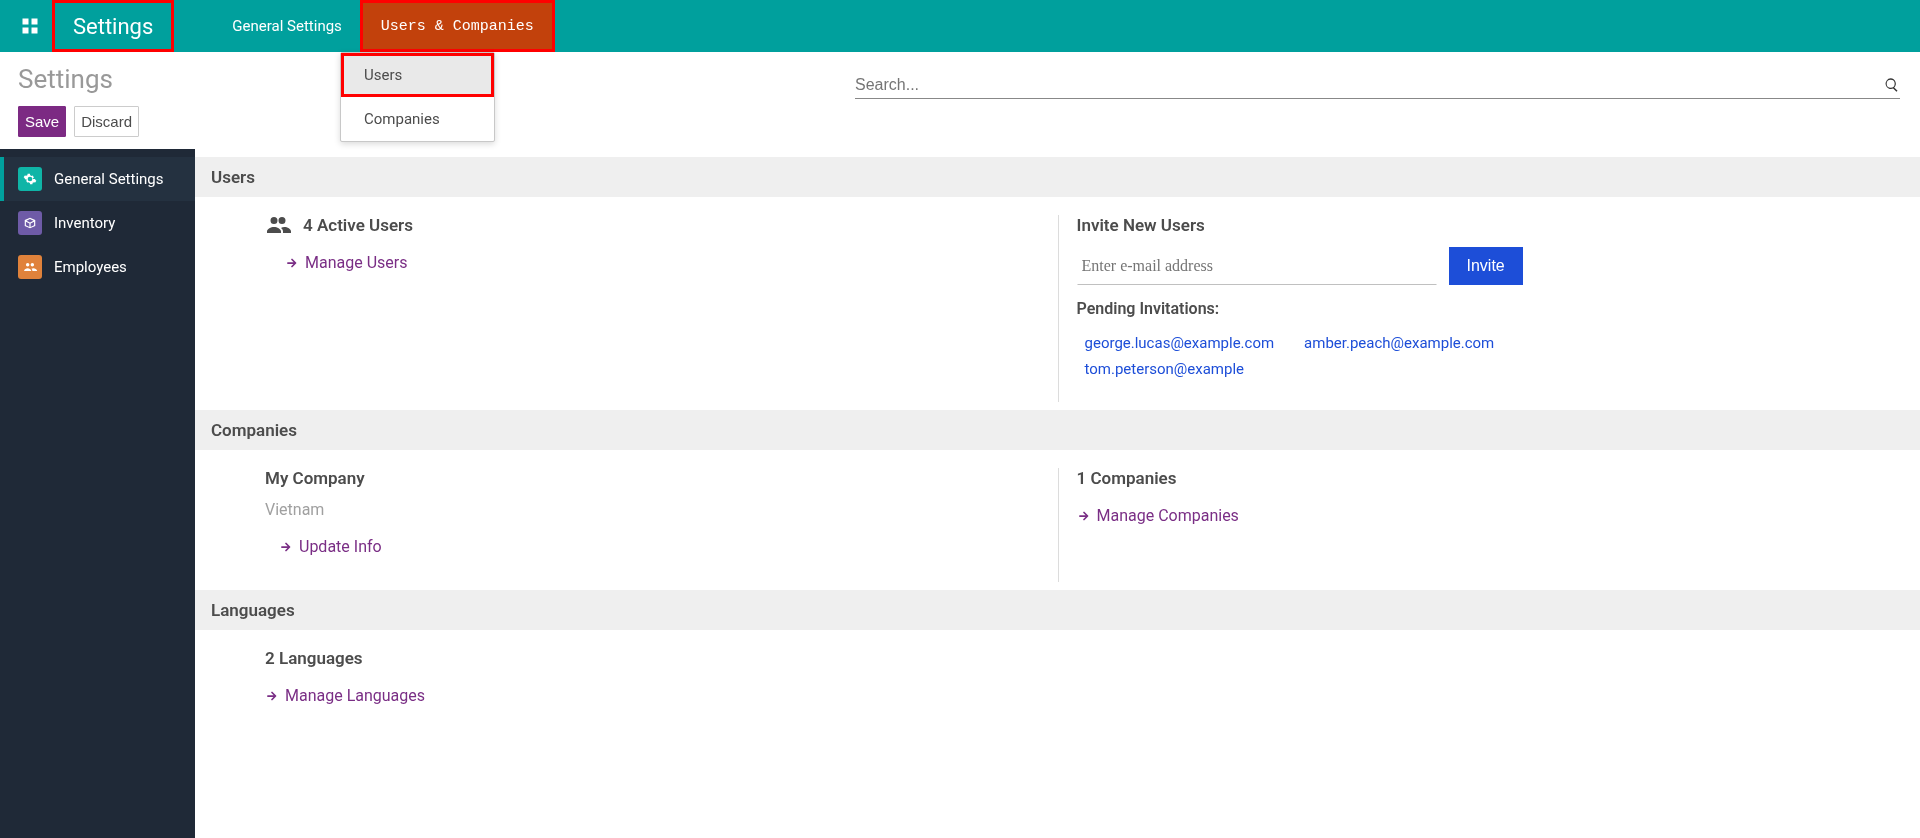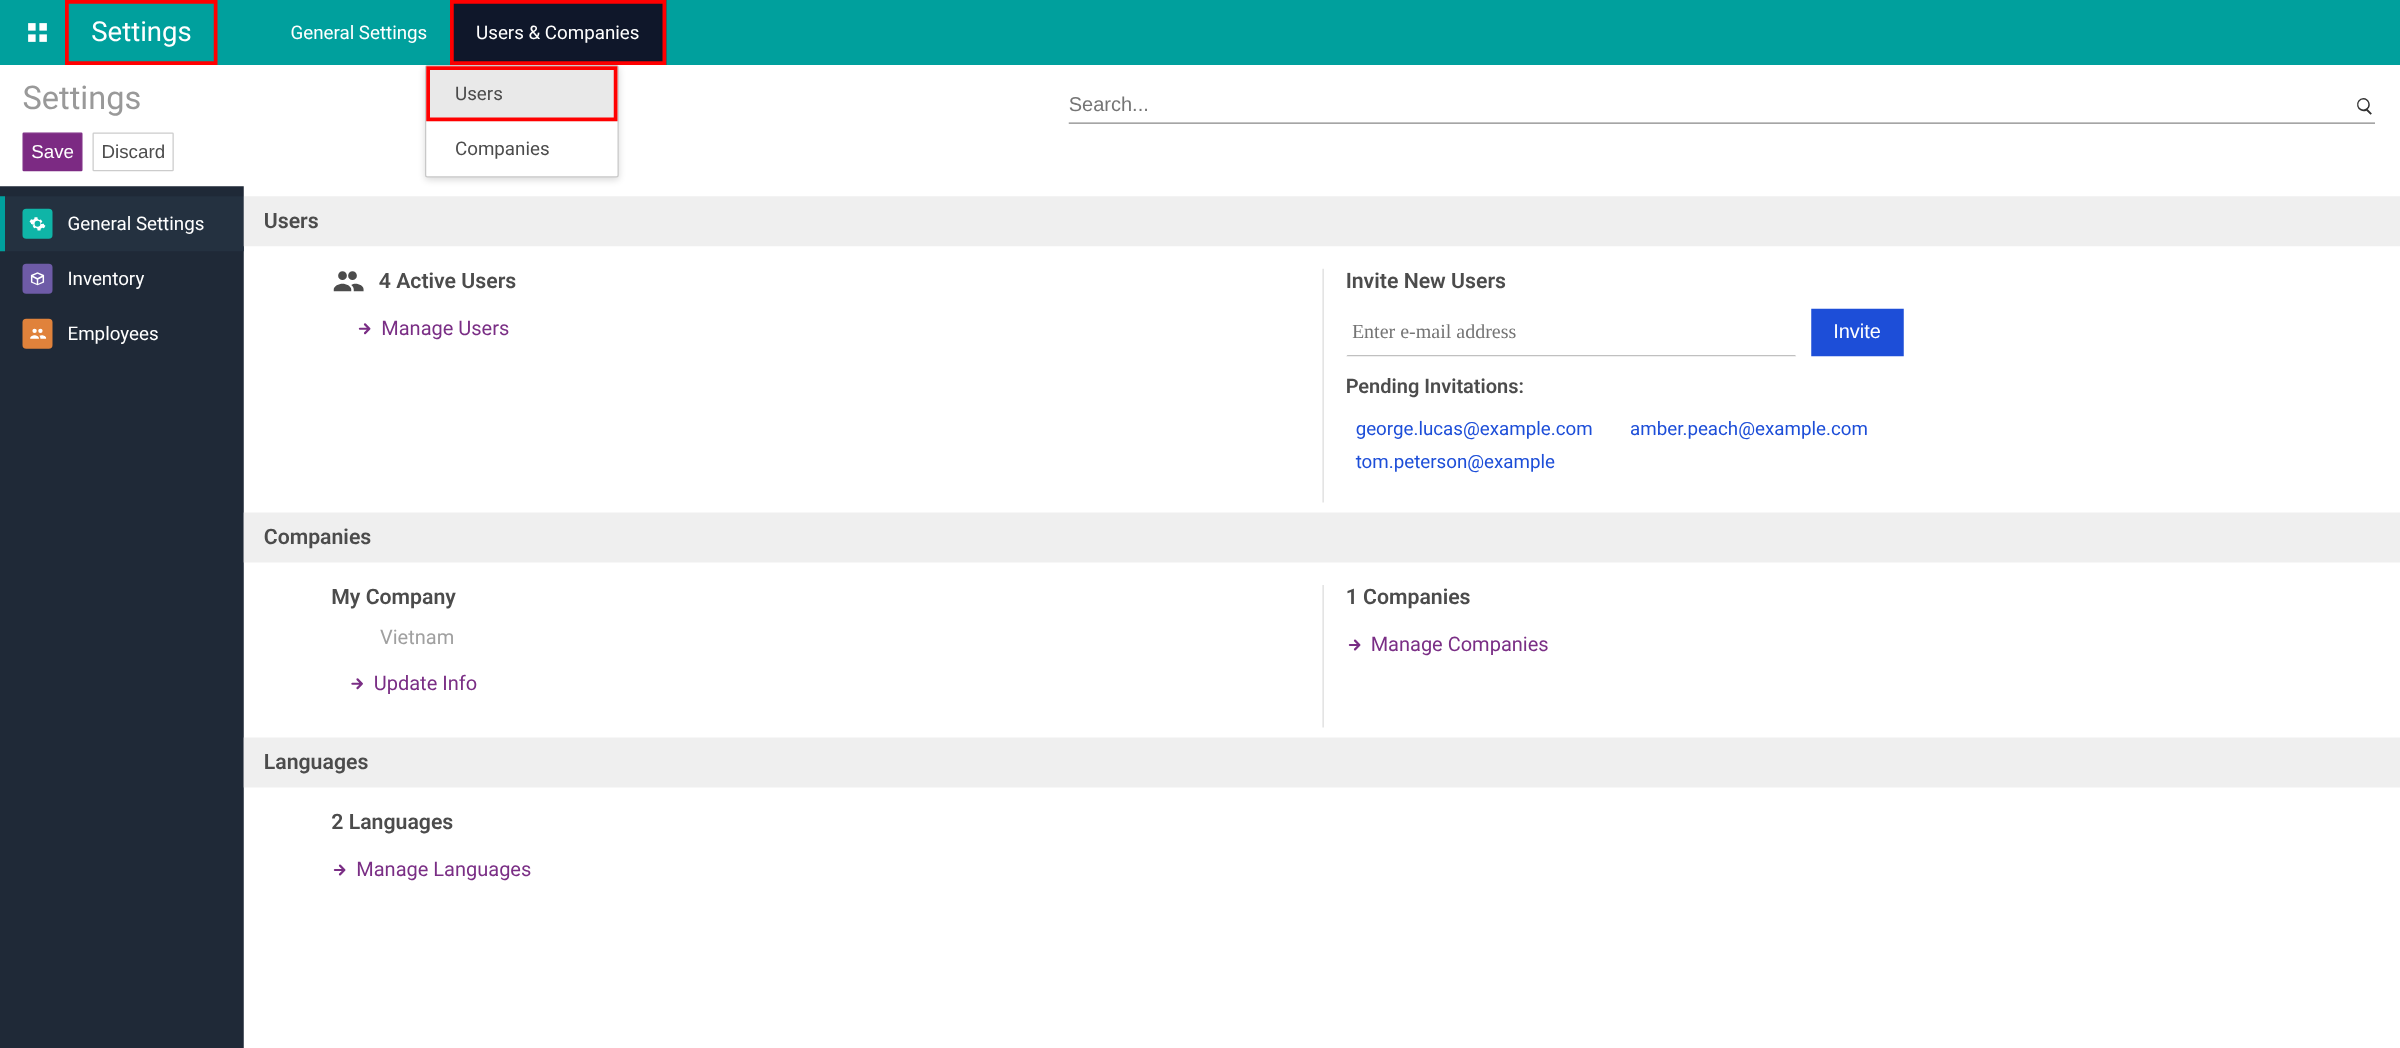--- a/index.html
+++ b/index.html
@@ -36,22 +36,23 @@
     font-size: 15px;
     padding: 0 18px;
     height: 100%;
     display: flex;
     align-items: center;
     color: #ffffff;
     cursor: pointer;
     position: relative;
   }
   .nav-item.highlight {
-    background: #0f172a;
+    background: #c2410c;
     border: 3px solid #ff0000;
+    font-family: Liberation Mono, monospace;
   }
   .nav-icon-item {
     width: 28px; height: 52px;
     display: flex; align-items: center; justify-content: center;
     cursor: pointer;
   }
   .nav-user {
     display: flex; align-items: center; gap: 8px; cursor: pointer;
     font-size: 15px; color: #fff;
   }
@@ -191,21 +192,21 @@
 
   .info-line {
     display: flex;
     align-items: center;
     gap: 12px;
     font-size: 17px;
     font-weight: 600;
     color: #4c4c4c;
     margin-bottom: 12px;
   }
-  .info-sub { font-size: 16px; color: #a0a0a0; margin-bottom: 12px; margin-left: 39px; }
+  .info-sub { font-size: 16px; color: #a0a0a0; margin-bottom: 12px; }
   .action-link {
     color: #7a2e85;
     font-size: 16px;
     display: inline-flex;
     align-items: center;
     gap: 6px;
     cursor: pointer;
     margin: 6px 0;
   }
   .action-link .arrow-icon { width: 14px; height: 14px; fill: #7a2e85; }

